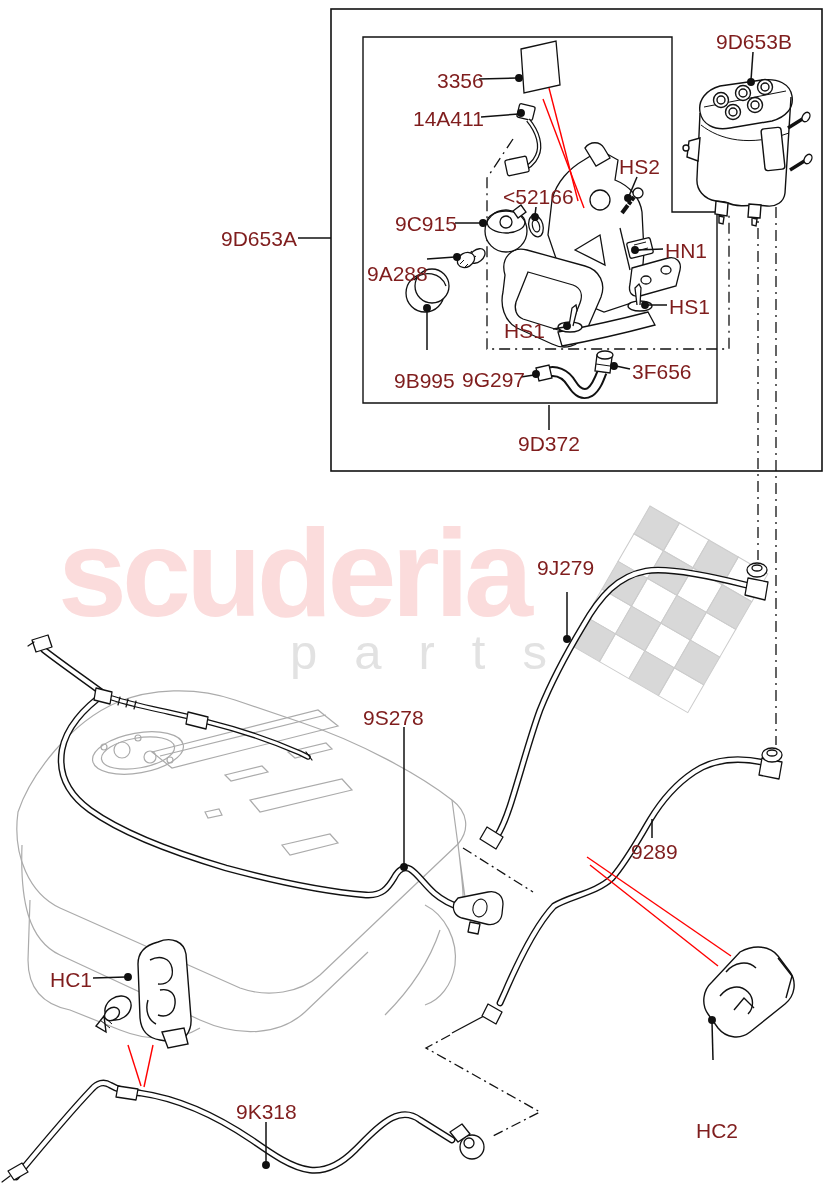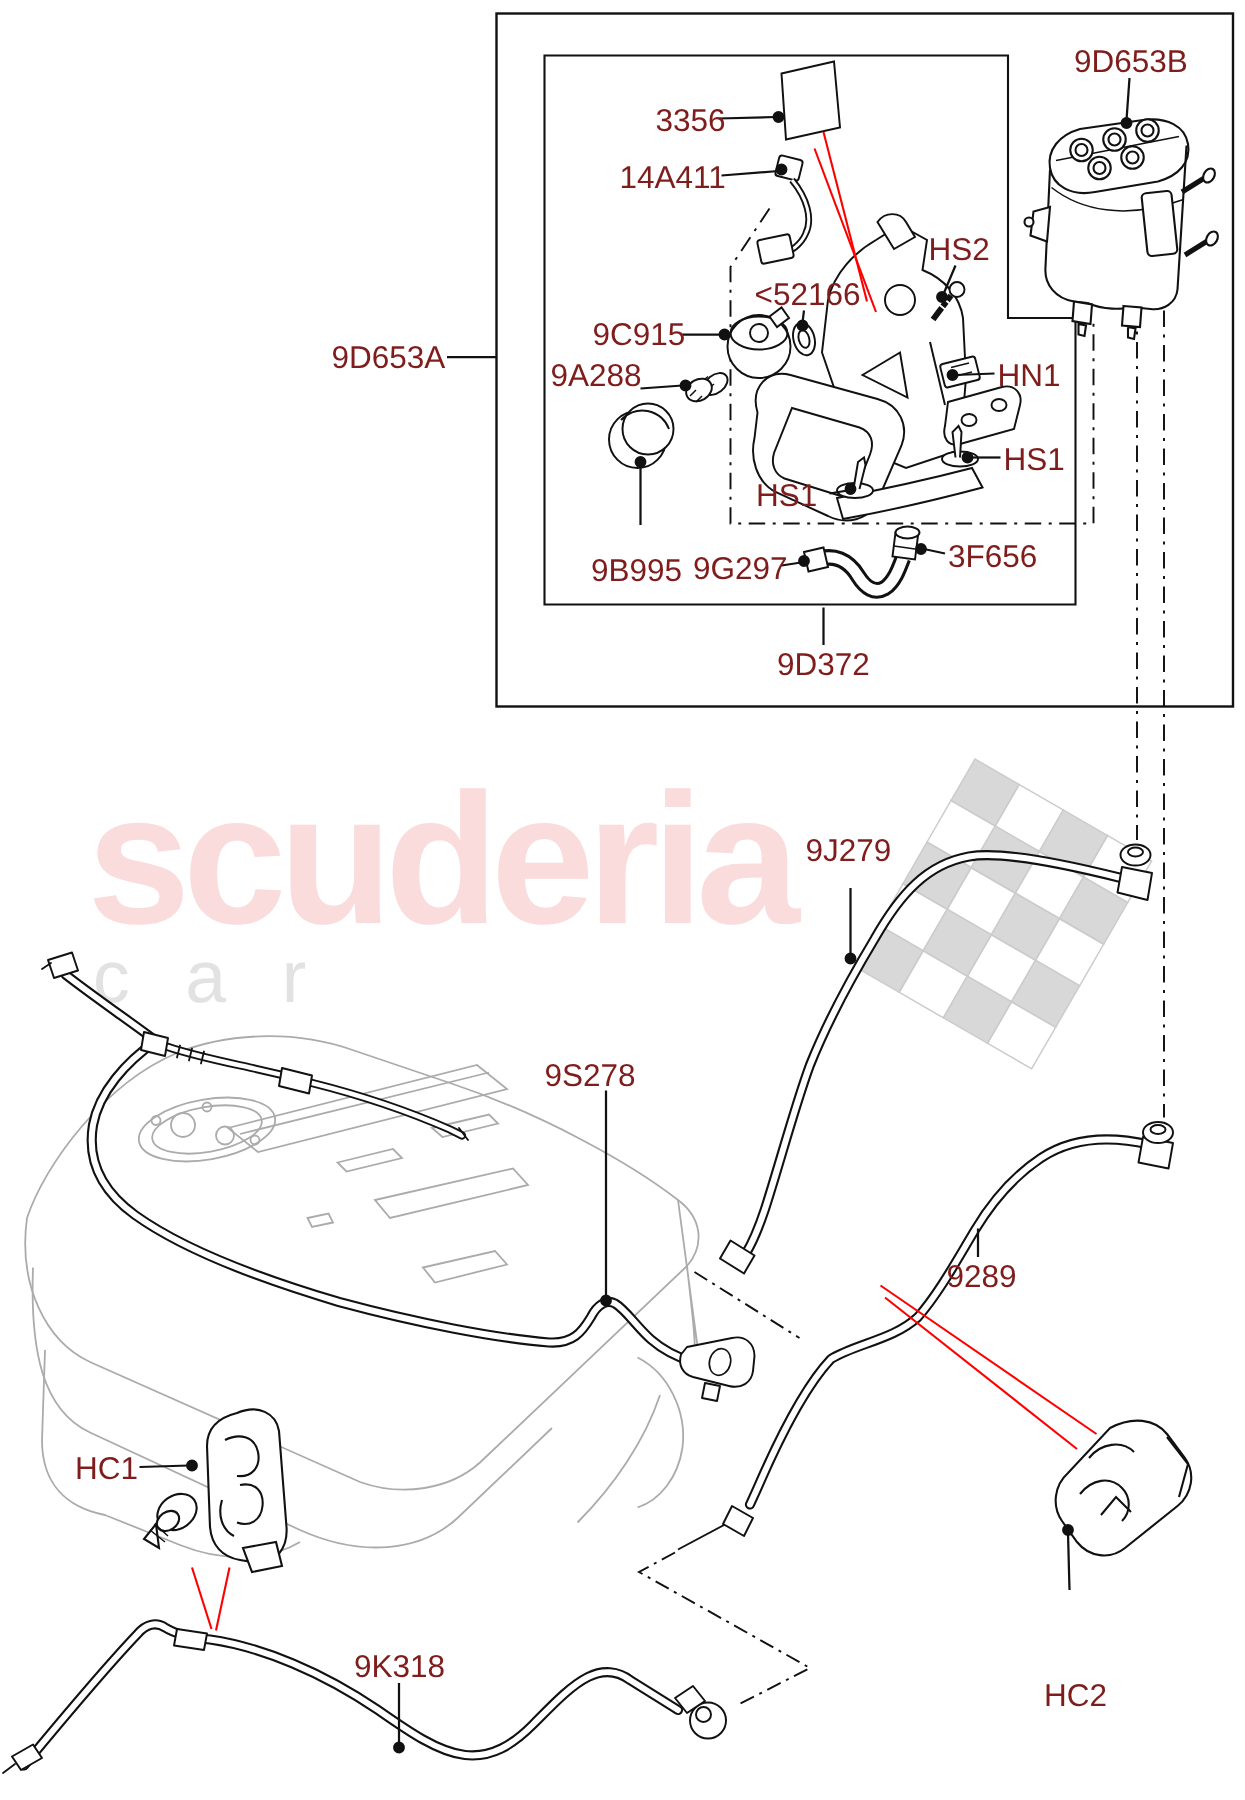--- a/index.html
+++ b/index.html
@@ -14,21 +14,21 @@
   svg{position:absolute;left:0;top:0;}
   .lbl{position:absolute;font-size:21px;color:#7f1d1d;line-height:1.1;
        white-space:nowrap;cursor:pointer;}
 </style>
 </head>
 <body>
 
 <div id="stage">
 
   <div class="wm-brand">scuderia</div>
-  <div class="wm-word" id="wm-w1">car</div>
+  <div class="wm-word" id="wm-w2">parts</div>
 
   <svg width="830" height="1200" viewBox="0 0 830 1200">
 
     <g transform="translate(650,506) rotate(30)" stroke="#cccccc" stroke-width="1">
       <g>
         <rect x="0" y="0" width="34" height="32" fill="#d8d8d8"></rect>
           <rect x="34" y="0" width="34" height="32" fill="none"></rect>
           <rect x="68" y="0" width="34" height="32" fill="#d8d8d8"></rect>
           <rect x="102" y="0" width="34" height="32" fill="none"></rect>
         <rect x="0" y="32" width="34" height="32" fill="none"></rect>
@@ -296,21 +296,21 @@
     </g>
   </svg>
 
   <div class="lbl" style="left:221px;top:227px">9D653A</div>
   <div class="lbl" style="left:716px;top:30px">9D653B</div>
   <div class="lbl" style="left:437px;top:69px">3356</div>
   <div class="lbl" style="left:413px;top:107px">14A411</div>
   <div class="lbl" style="left:619px;top:155px">HS2</div>
   <div class="lbl" style="left:503px;top:185px">&lt;52166</div>
   <div class="lbl" style="left:395px;top:212px">9C915</div>
-  <div class="lbl" style="left:367px;top:239px">9A288</div>
+  <div class="lbl" style="left:367px;top:262px">9A288</div>
   <div class="lbl" style="left:665px;top:239px">HN1</div>
   <div class="lbl" style="left:669px;top:295px">HS1</div>
   <div class="lbl" style="left:504px;top:319px">HS1</div>
   <div class="lbl" style="left:394px;top:369px">9B995</div>
   <div class="lbl" style="left:462px;top:368px">9G297</div>
   <div class="lbl" style="left:632px;top:360px">3F656</div>
   <div class="lbl" style="left:518px;top:432px">9D372</div>
   <div class="lbl" style="left:537px;top:556px">9J279</div>
   <div class="lbl" style="left:363px;top:706px">9S278</div>
   <div class="lbl" style="left:631px;top:840px">9289</div>

